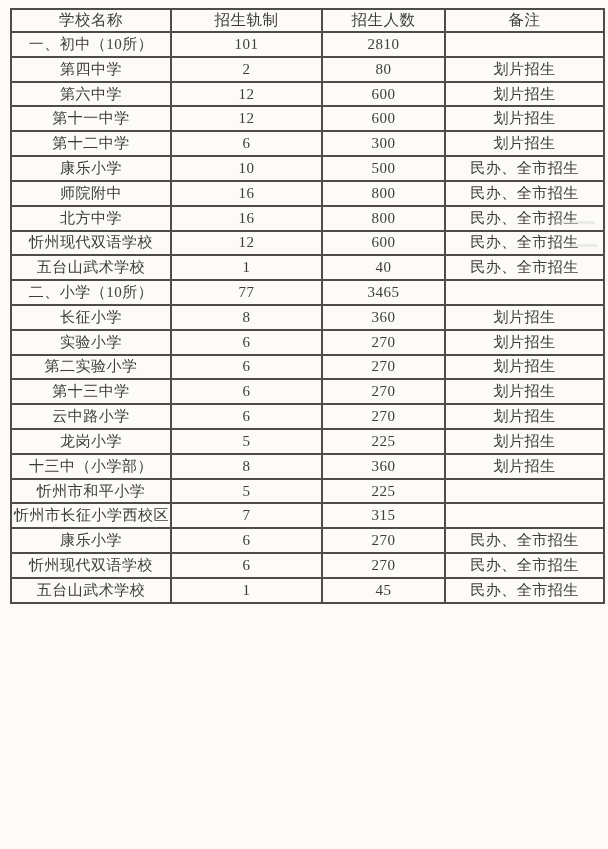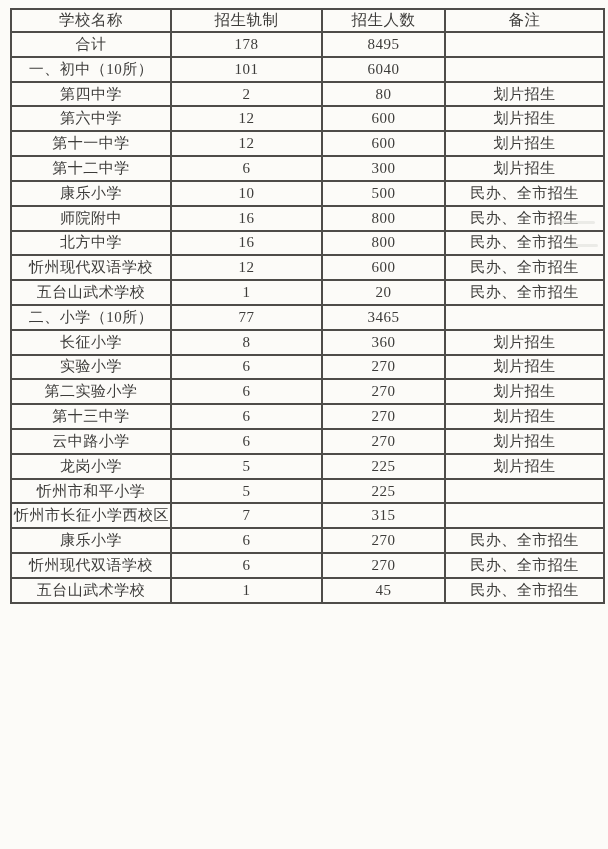--- a/index.html
+++ b/index.html
@@ -73,29 +73,23 @@
     <thead data-name="table-header">
       <tr data-name="header-row">
         <th data-name="column-header-school-name">学校名称</th>
         <th data-name="column-header-tracks">招生轨制</th>
         <th data-name="column-header-students">招生人数</th>
         <th data-name="column-header-note">备注</th>
       </tr>
     </thead>
     <tbody data-name="table-body">
         <tr data-name="table-row">
-          <td data-name="cell-school-name">合计</td>
-          <td data-name="cell-tracks">178</td>
-          <td data-name="cell-students">8495</td>
-          <td data-name="cell-note"></td>
-        </tr>
-        <tr data-name="table-row">
           <td data-name="cell-school-name">一、初中（10所）</td>
           <td data-name="cell-tracks">101</td>
-          <td data-name="cell-students">6040</td>
+          <td data-name="cell-students">2810</td>
           <td data-name="cell-note"></td>
         </tr>
         <tr data-name="table-row">
           <td data-name="cell-school-name">第四中学</td>
           <td data-name="cell-tracks">2</td>
           <td data-name="cell-students">80</td>
           <td data-name="cell-note">划片招生</td>
         </tr>
         <tr data-name="table-row">
           <td data-name="cell-school-name">第六中学</td>
@@ -135,21 +129,21 @@
         </tr>
         <tr data-name="table-row">
           <td data-name="cell-school-name">忻州现代双语学校</td>
           <td data-name="cell-tracks">12</td>
           <td data-name="cell-students">600</td>
           <td data-name="cell-note">民办、全市招生</td>
         </tr>
         <tr data-name="table-row">
           <td data-name="cell-school-name">五台山武术学校</td>
           <td data-name="cell-tracks">1</td>
-          <td data-name="cell-students">20</td>
+          <td data-name="cell-students">40</td>
           <td data-name="cell-note">民办、全市招生</td>
         </tr>
         <tr data-name="table-row">
           <td data-name="cell-school-name">二、小学（10所）</td>
           <td data-name="cell-tracks">77</td>
           <td data-name="cell-students">3465</td>
           <td data-name="cell-note"></td>
         </tr>
         <tr data-name="table-row">
           <td data-name="cell-school-name">长征小学</td>
@@ -181,20 +175,26 @@
           <td data-name="cell-students">270</td>
           <td data-name="cell-note">划片招生</td>
         </tr>
         <tr data-name="table-row">
           <td data-name="cell-school-name">龙岗小学</td>
           <td data-name="cell-tracks">5</td>
           <td data-name="cell-students">225</td>
           <td data-name="cell-note">划片招生</td>
         </tr>
         <tr data-name="table-row">
+          <td data-name="cell-school-name">十三中（小学部）</td>
+          <td data-name="cell-tracks">8</td>
+          <td data-name="cell-students">360</td>
+          <td data-name="cell-note">划片招生</td>
+        </tr>
+        <tr data-name="table-row">
           <td data-name="cell-school-name">忻州市和平小学</td>
           <td data-name="cell-tracks">5</td>
           <td data-name="cell-students">225</td>
           <td data-name="cell-note"></td>
         </tr>
         <tr data-name="table-row">
           <td data-name="cell-school-name">忻州市长征小学西校区</td>
           <td data-name="cell-tracks">7</td>
           <td data-name="cell-students">315</td>
           <td data-name="cell-note"></td>

